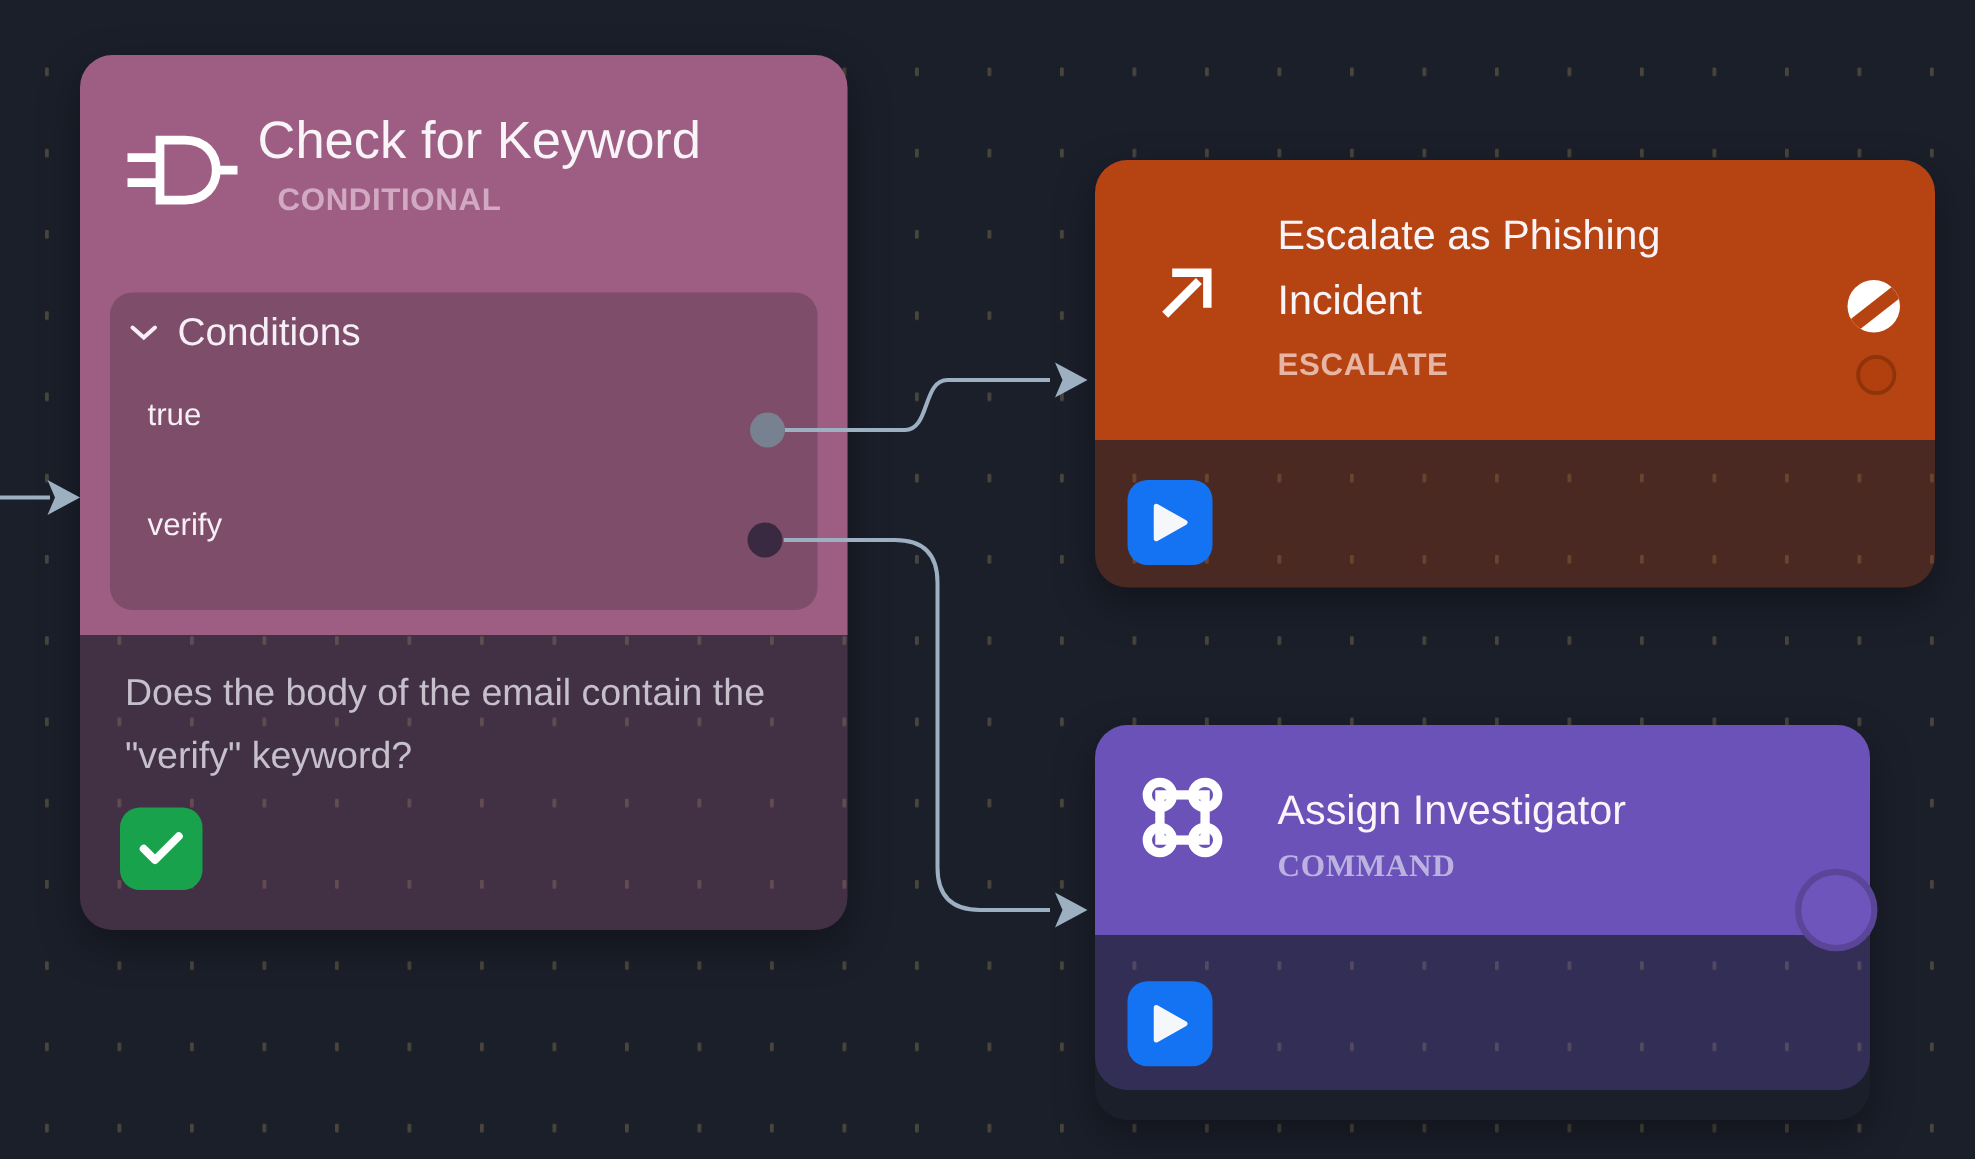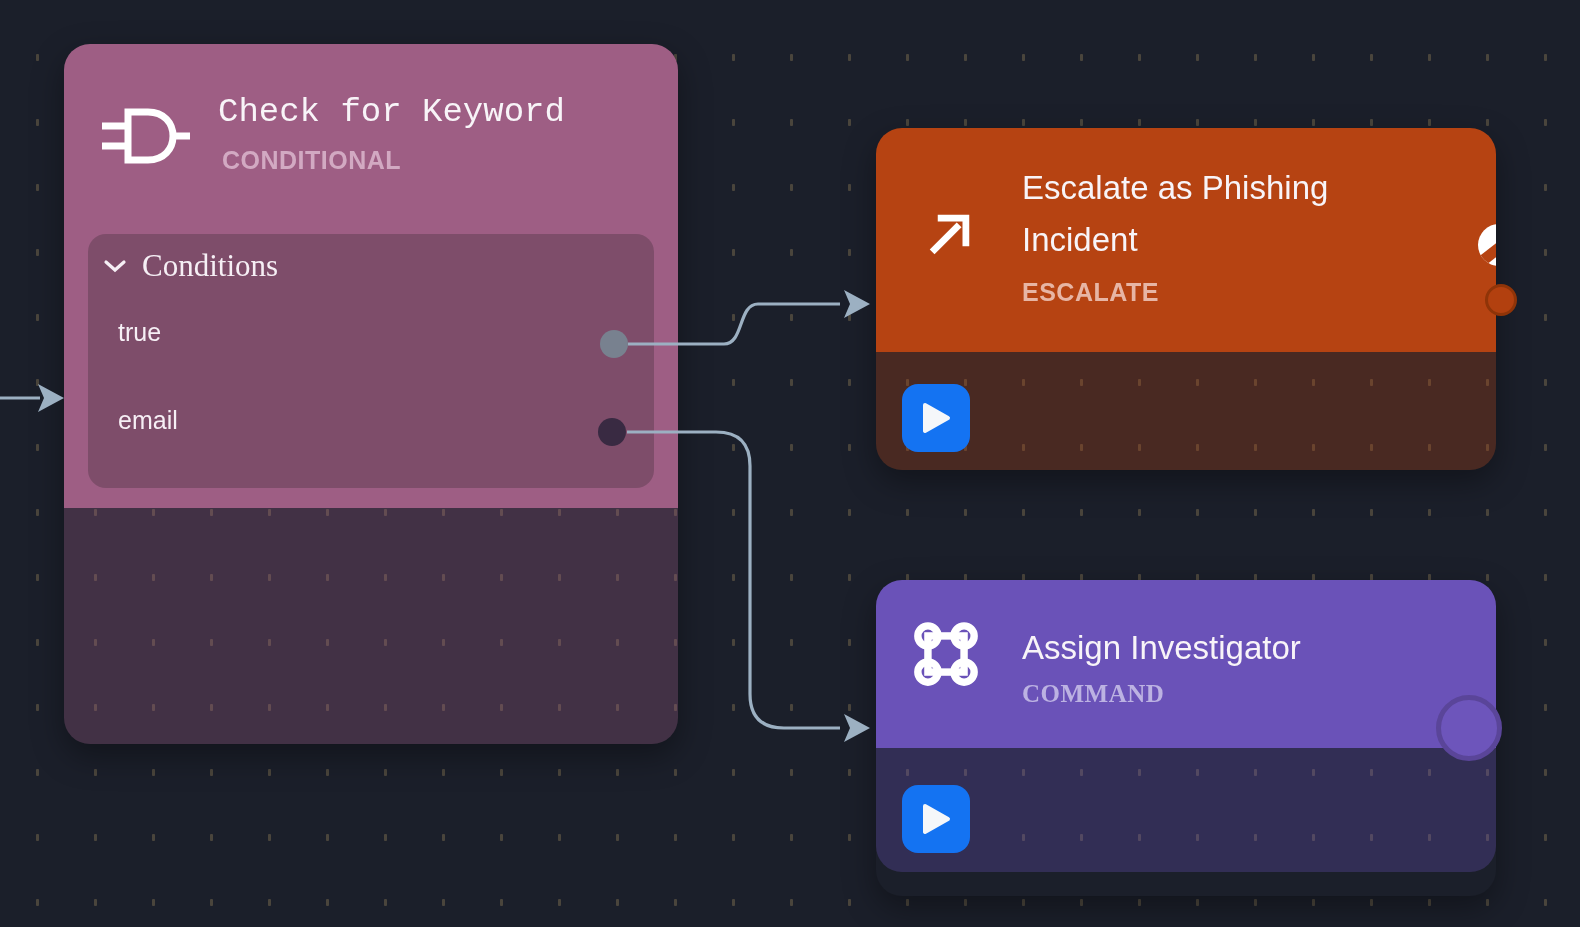--- a/index.html
+++ b/index.html
@@ -13,38 +13,38 @@
   .node-bottom { position:absolute; left:0; width:100%; border-radius:0 0 26px 26px; }
 
   .node-title { position:absolute; color:#f8f4f8; font-size:33px; line-height:52px; font-weight:400; }
   .node-type { position:absolute; font-size:25px; font-weight:700; letter-spacing:0.5px; }
 
   
   #node-conditional { left:64px; top:44px; width:614px; height:700px; }
   #node-conditional .node-header { height:464px; }
   #node-conditional .node-bottom { top:464px; height:236px; }
   .gate-icon { position:absolute; left:32px; top:56px; }
-  #cond-title { left:154px; top:42px; font-size:34px;font-family:Liberation Mono, monospace; }
+  #cond-title { left:142px; top:42px; font-size:42px; }
   #cond-type { left:158px; top:102px;text-align:center; }
   .cond-panel { position:absolute; left:24px; top:190px; width:566px; height:254px; border-radius:18px; background:#7e4d6a; }
-  .cond-section-header { position:absolute; left:14px; top:14px; display:flex; align-items:center; gap:14px; cursor:pointer;font-family:Liberation Serif, serif; }
+  .cond-section-header { position:absolute; left:14px; top:14px; display:flex; align-items:center; gap:14px; cursor:pointer; }
   .chevron-wrap { width:26px; height:26px; display:flex; align-items:center; justify-content:center; }
   .cond-section-label { color:#f6eff5; font-size:31px; }
   .output-row-label { position:absolute; left:30px; color:#f6eff5; font-size:25px; }
   #out-true-label { top:84px; }
   #out-false-label { top:172px; }
   .port { position:absolute; border-radius:50%; }
   #port-true  { left:512px; top:96px;  width:28px; height:28px; }
   #port-false { left:510px; top:184px; width:28px; height:28px; }
   .description { position:absolute; left:36px; top:22px; width:530px; color:#c6c0cc; font-size:30px; line-height:50px; }
   .status-badge { position:absolute; left:32px; top:138px; width:66px; height:66px; border-radius:16px;
                   display:flex; align-items:center; justify-content:center; }
 
   
-  #node-escalate { left:876px; top:128px; width:620px; height:342px; }
+  #node-escalate { left:876px; top:128px; width:672px; height:342px; }
   #node-escalate .node-header { height:224px; }
   #node-escalate .node-bottom { top:224px; height:118px; }
   .ne-icon { position:absolute; left:46px; top:80px; }
   #esc-title { left:146px; top:34px; width:390px; }
   #esc-type { left:146px; top:150px; }
   .clip-wrap { position:absolute; left:0; top:0; width:100%; height:224px; overflow:hidden; border-radius:26px 26px 0 0; }
   .clipped-target { position:absolute; left:602px; top:96px; width:42px; height:42px; border-radius:50%;
                     background:#ffffff; overflow:hidden; }
   .clipped-target::after { content:""; position:absolute; left:-6px; top:16px; width:60px; height:11px;
                            background:#b64312; transform:rotate(-38deg); }
@@ -94,25 +94,33 @@
   <div class="cond-panel">
     <div class="cond-section-header">
       <span class="chevron-wrap">
         <svg width="24" height="14" viewBox="0 0 24 14">
             <path d="M3 3 L12 11 L21 3" stroke="#f6eff5" stroke-width="3.2" fill="none" stroke-linecap="round"></path>
           </svg>
       </span>
       <span class="cond-section-label">Conditions</span>
     </div>
     <div class="output-row-label" id="out-true-label">true</div>
-    <div class="output-row-label" id="out-false-label">email</div>
+    <div class="output-row-label" id="out-false-label">verify</div>
     <div class="port" id="port-true" style="background-color: rgb(120, 129, 143);"></div>
     <div class="port" id="port-false" style="background-color: rgb(57, 42, 66);"></div>
   </div>
 
+  <div class="node-bottom" style="background:transparent;">
+    <div class="description">Does the body of the email contain the "verify" keyword?</div>
+    <div class="status-badge" style="background-color: rgb(23, 162, 75);">
+      <svg width="38" height="30" viewBox="0 0 38 30">
+        <path d="M5 15 L14 24 L33 5" stroke="#ffffff" stroke-width="6.5" fill="none" stroke-linecap="round" stroke-linejoin="round"></path>
+      </svg>
+    </div>
+  </div>
 </div>
 
 <div class="node" id="node-escalate">
   <div class="node-header" style="background-color: rgb(182, 67, 18);"></div>
   <div class="node-bottom" style="background-color: rgba(182, 67, 18, 0.3);"></div>
 
   <svg class="ne-icon" width="54" height="54" viewBox="0 0 48 48">
     <path d="M9 39 L33 15" stroke="#ffffff" stroke-width="6" fill="none"></path>
     <path d="M14 9 H39 V34" stroke="#ffffff" stroke-width="6" fill="none"></path>
   </svg>

